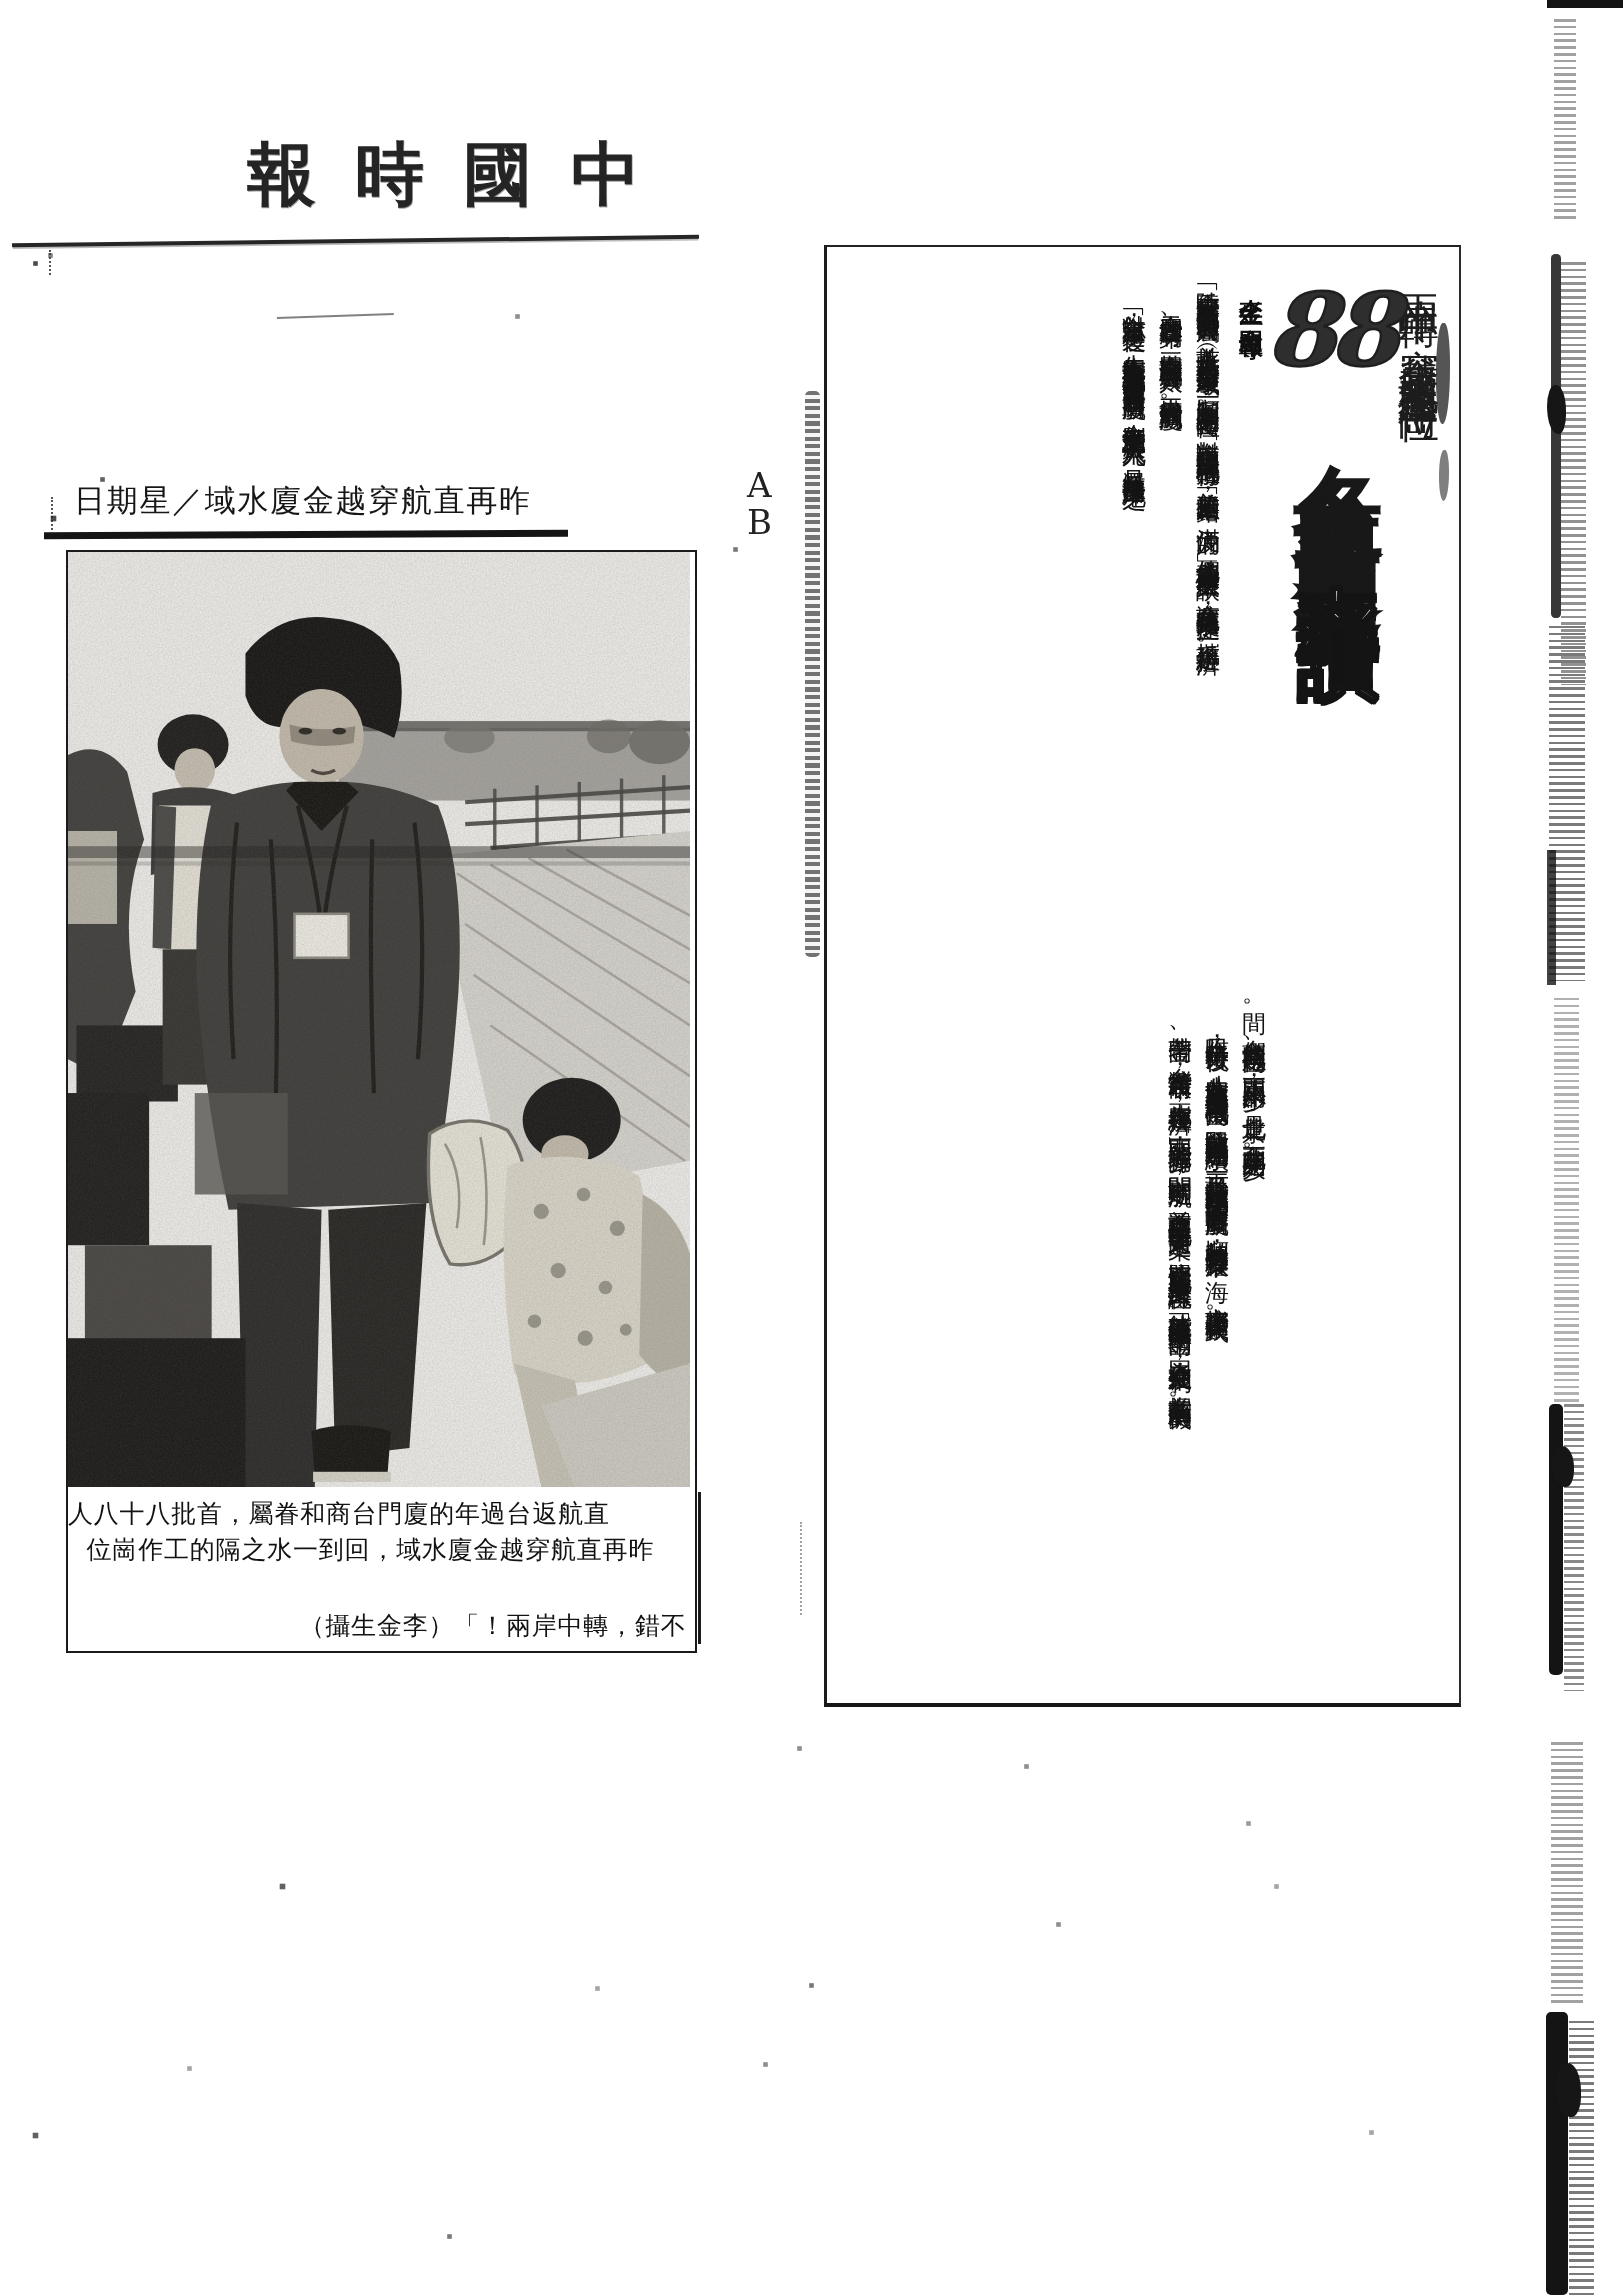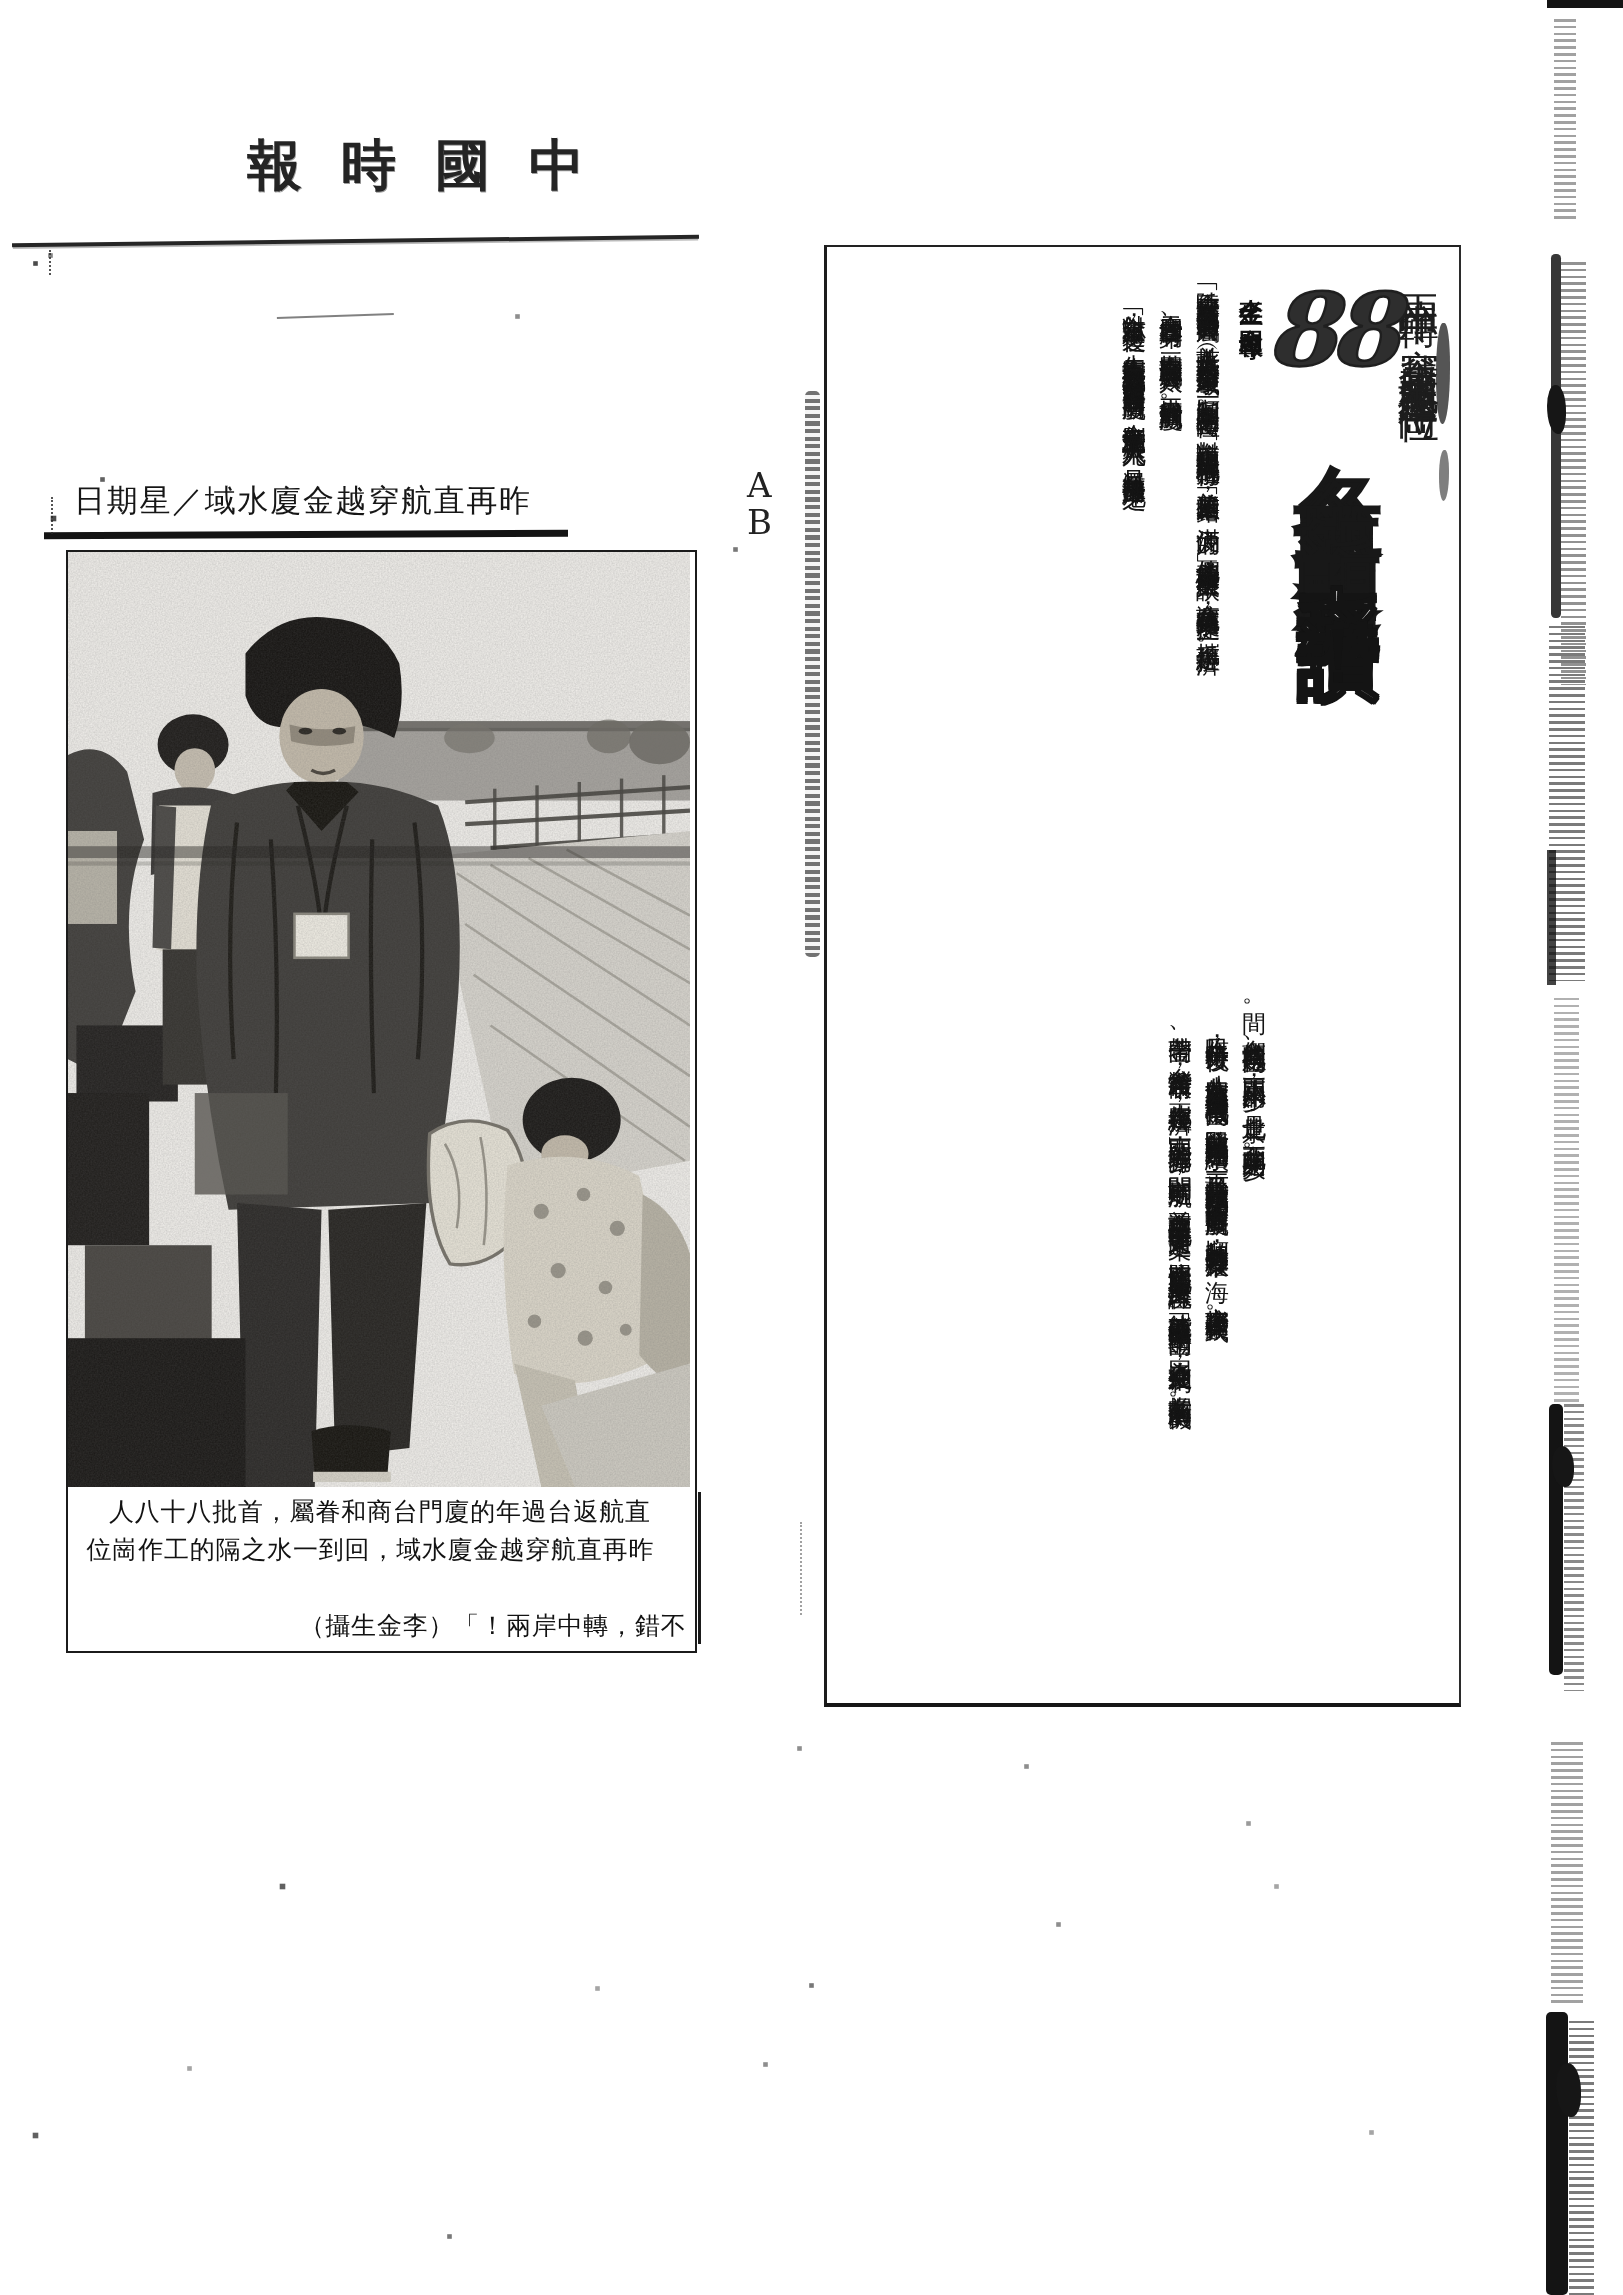--- a/index.html
+++ b/index.html
@@ -2,21 +2,21 @@
 <html style="font-size:13.5px"><head>
 <meta charset="utf-8">
 <style>
   html,body{margin:0;padding:0;background:#ffffff;width:1623px;height:2295px;position:relative;overflow:hidden;
     font-family:"DejaVu Sans",sans-serif;color:#1a1a1a;}
   .abs{position:absolute;}
   .v{writing-mode:vertical-rl;text-orientation:upright;}
 
   
   #masthead{left:247px;top:129px;width:473px;height:106px;font-family:"DejaVu Serif",serif;
-    font-size:55px;font-weight:700;letter-spacing:39px;color:#242424;white-space:nowrap;
+    font-size:69px;font-weight:700;letter-spacing:39px;color:#242424;white-space:nowrap;
     text-shadow:0.8px 0.8px 0 rgba(40,40,40,.45);}
   #masthead-rule{left:12px;top:239px;width:687px;height:4.2px;background:#262626;transform:rotate(-0.7deg);
     box-shadow:0 2.5px 0 -0.8px rgba(60,60,60,.35);}
 
   
   #dateline{left:74px;top:480px;width:507px;height:44px;font-size:31px;letter-spacing:1.7px;color:#161616;white-space:nowrap;}
   #date-rule{left:44px;top:531px;width:524px;height:6.8px;background:#141414;transform:rotate(-0.25deg);}
 
   #ab-marks{left:747px;top:467px;width:37px;font-family:"DejaVu Serif",serif;font-size:34px;line-height:37px;color:#222;}
 
@@ -43,21 +43,21 @@
   
   #left-border-smear{left:-22px;top:144px;width:15px;height:566px;
     background:repeating-linear-gradient(to bottom,rgba(20,20,20,.75) 0 4.2px,rgba(20,20,20,.05) 4.2px 7.6px);opacity:.8;border-radius:5px;}
   .border-smudge{background:#2a2a2a;border-radius:50% 40% 55% 45%;opacity:.8;}
 
   
   #photo-frame{left:66px;top:550px;width:627px;height:1099px;border:2.5px solid #1b1b1b;background:#fff;}
   #photo-frame svg{display:block;}
   #caption{width:100%;height:159px;background:#fff;padding-top:8.5px;box-sizing:border-box;}
   .cap-line{font-size:25px;line-height:36px;letter-spacing:0.8px;color:#121212;white-space:nowrap;}
-  #cap-l1{margin-left:41px;font-family:Liberation Mono, monospace;}
+  #cap-l1{}
   #cap-l2{margin-left:18.6px;}
   #cap-l3{margin-left:12px;}
   #cap-l4{display:flex;justify-content:flex-end;padding:0 8.5px 0 12px;margin-top:40px;}
   #caption-double-rule{left:698px;top:1492px;width:2.5px;height:152px;background:#1b1b1b;}
 
   
   .edge-dash{background:repeating-linear-gradient(to bottom,rgba(15,15,15,.65) 0 2.5px,rgba(15,15,15,0) 2.5px 6.8px);}
   .edge-solid{background:#141414;}
   .blob{position:absolute;background:#161616;border-radius:45% 55% 40% 60%;}
 

